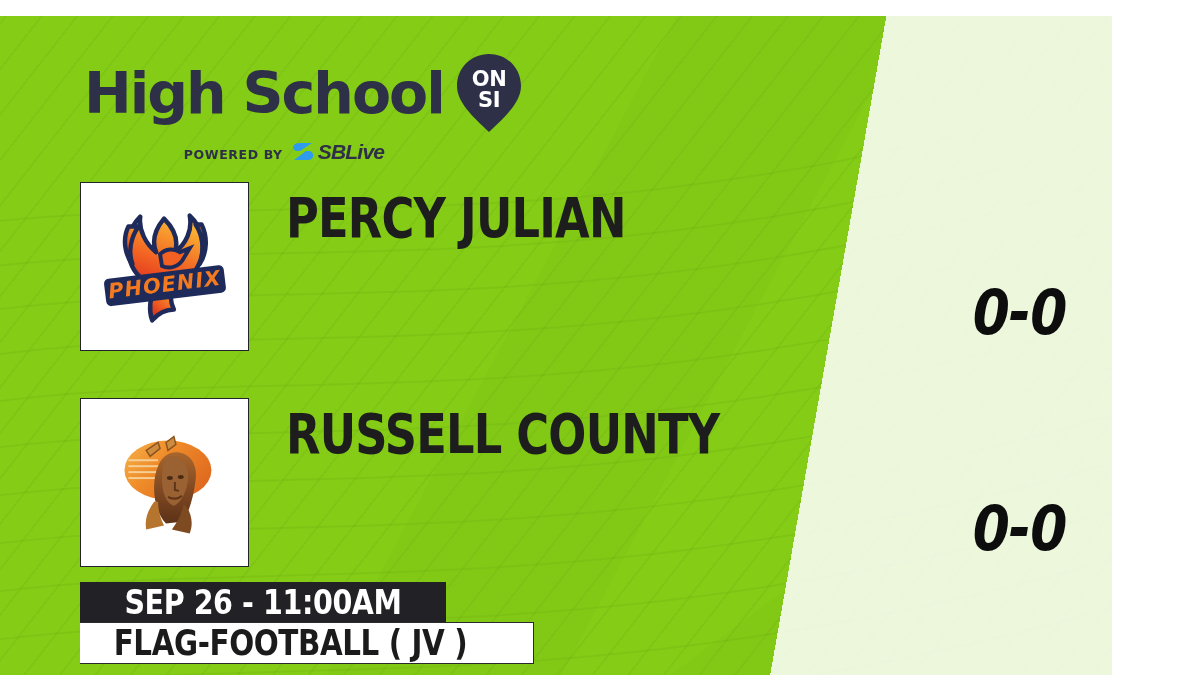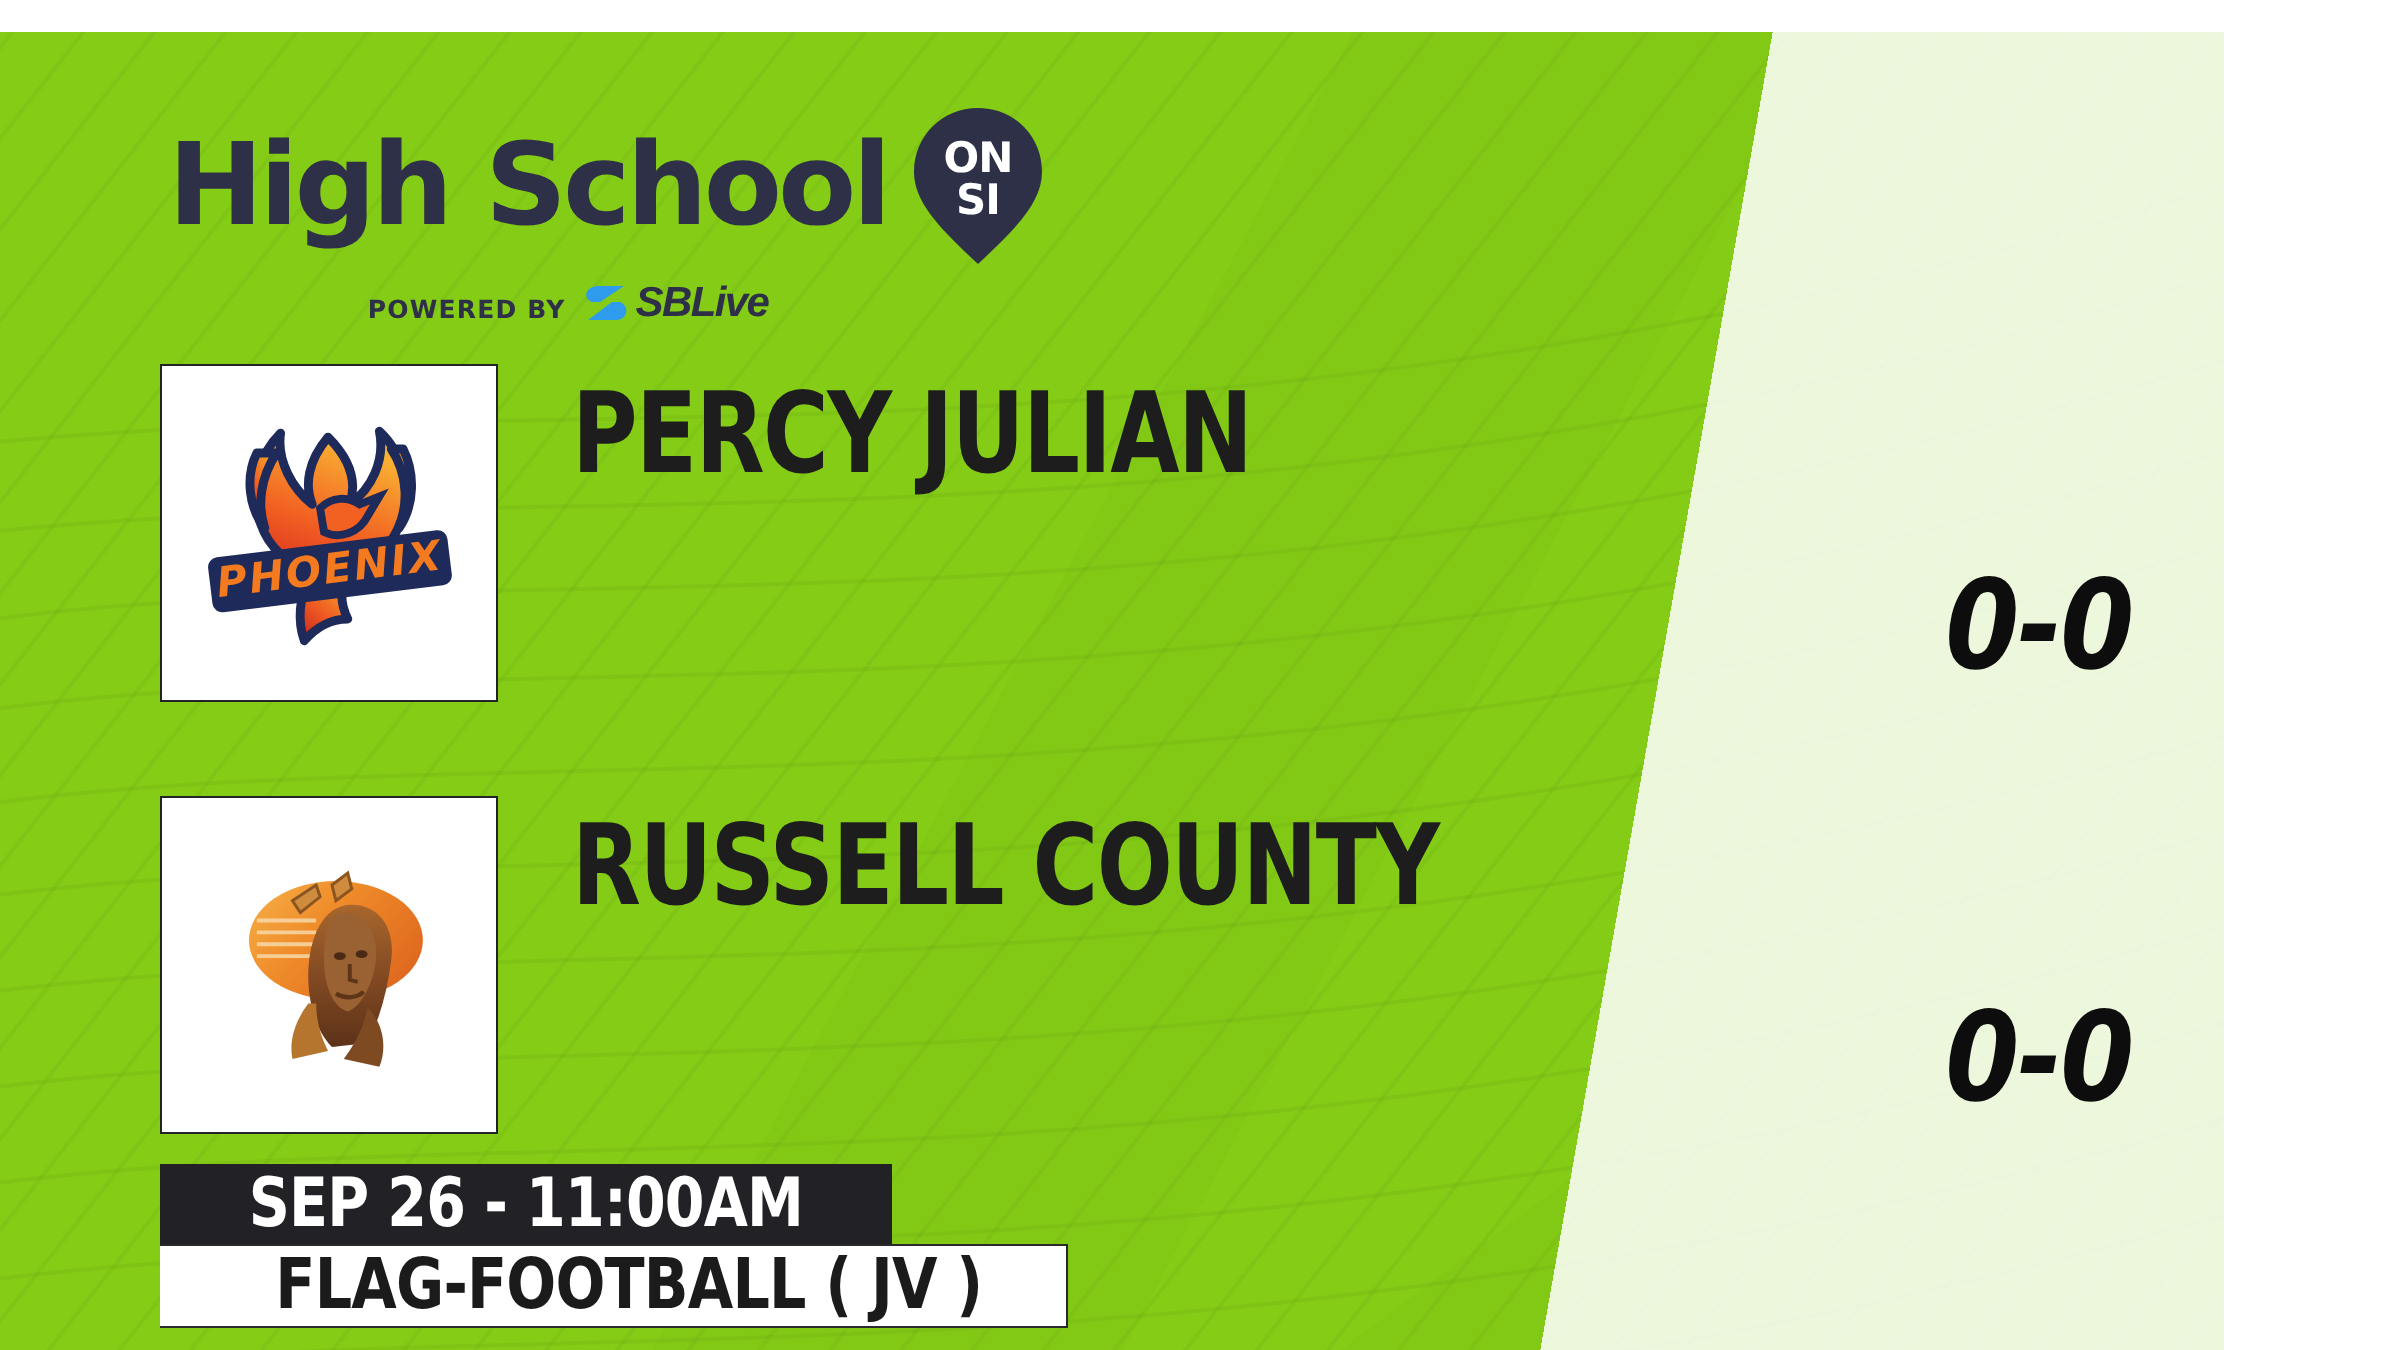--- a/index.html
+++ b/index.html
@@ -152,21 +152,21 @@
     letter-spacing:-0.5px;
     color:#ffffff;
     transform:scaleX(0.84);
     white-space:nowrap;
   }
   .info-sport {
     width:454px;
     background:#ffffff;
     border:1.6px solid #2a2a2e;
     border-left:none;
-    display:flex; align-items:center; justify-content:center;padding-left:16px;
+    display:flex; align-items:center; justify-content:flex-start;
   }
   .info-sport-txt {
     font-family:"DejaVu Sans", sans-serif;
     font-weight:bold;
     font-size:35px;
     letter-spacing:-0.5px;
     color:#1b1b1b;
     transform:scaleX(0.84);
     white-space:nowrap;
   }

